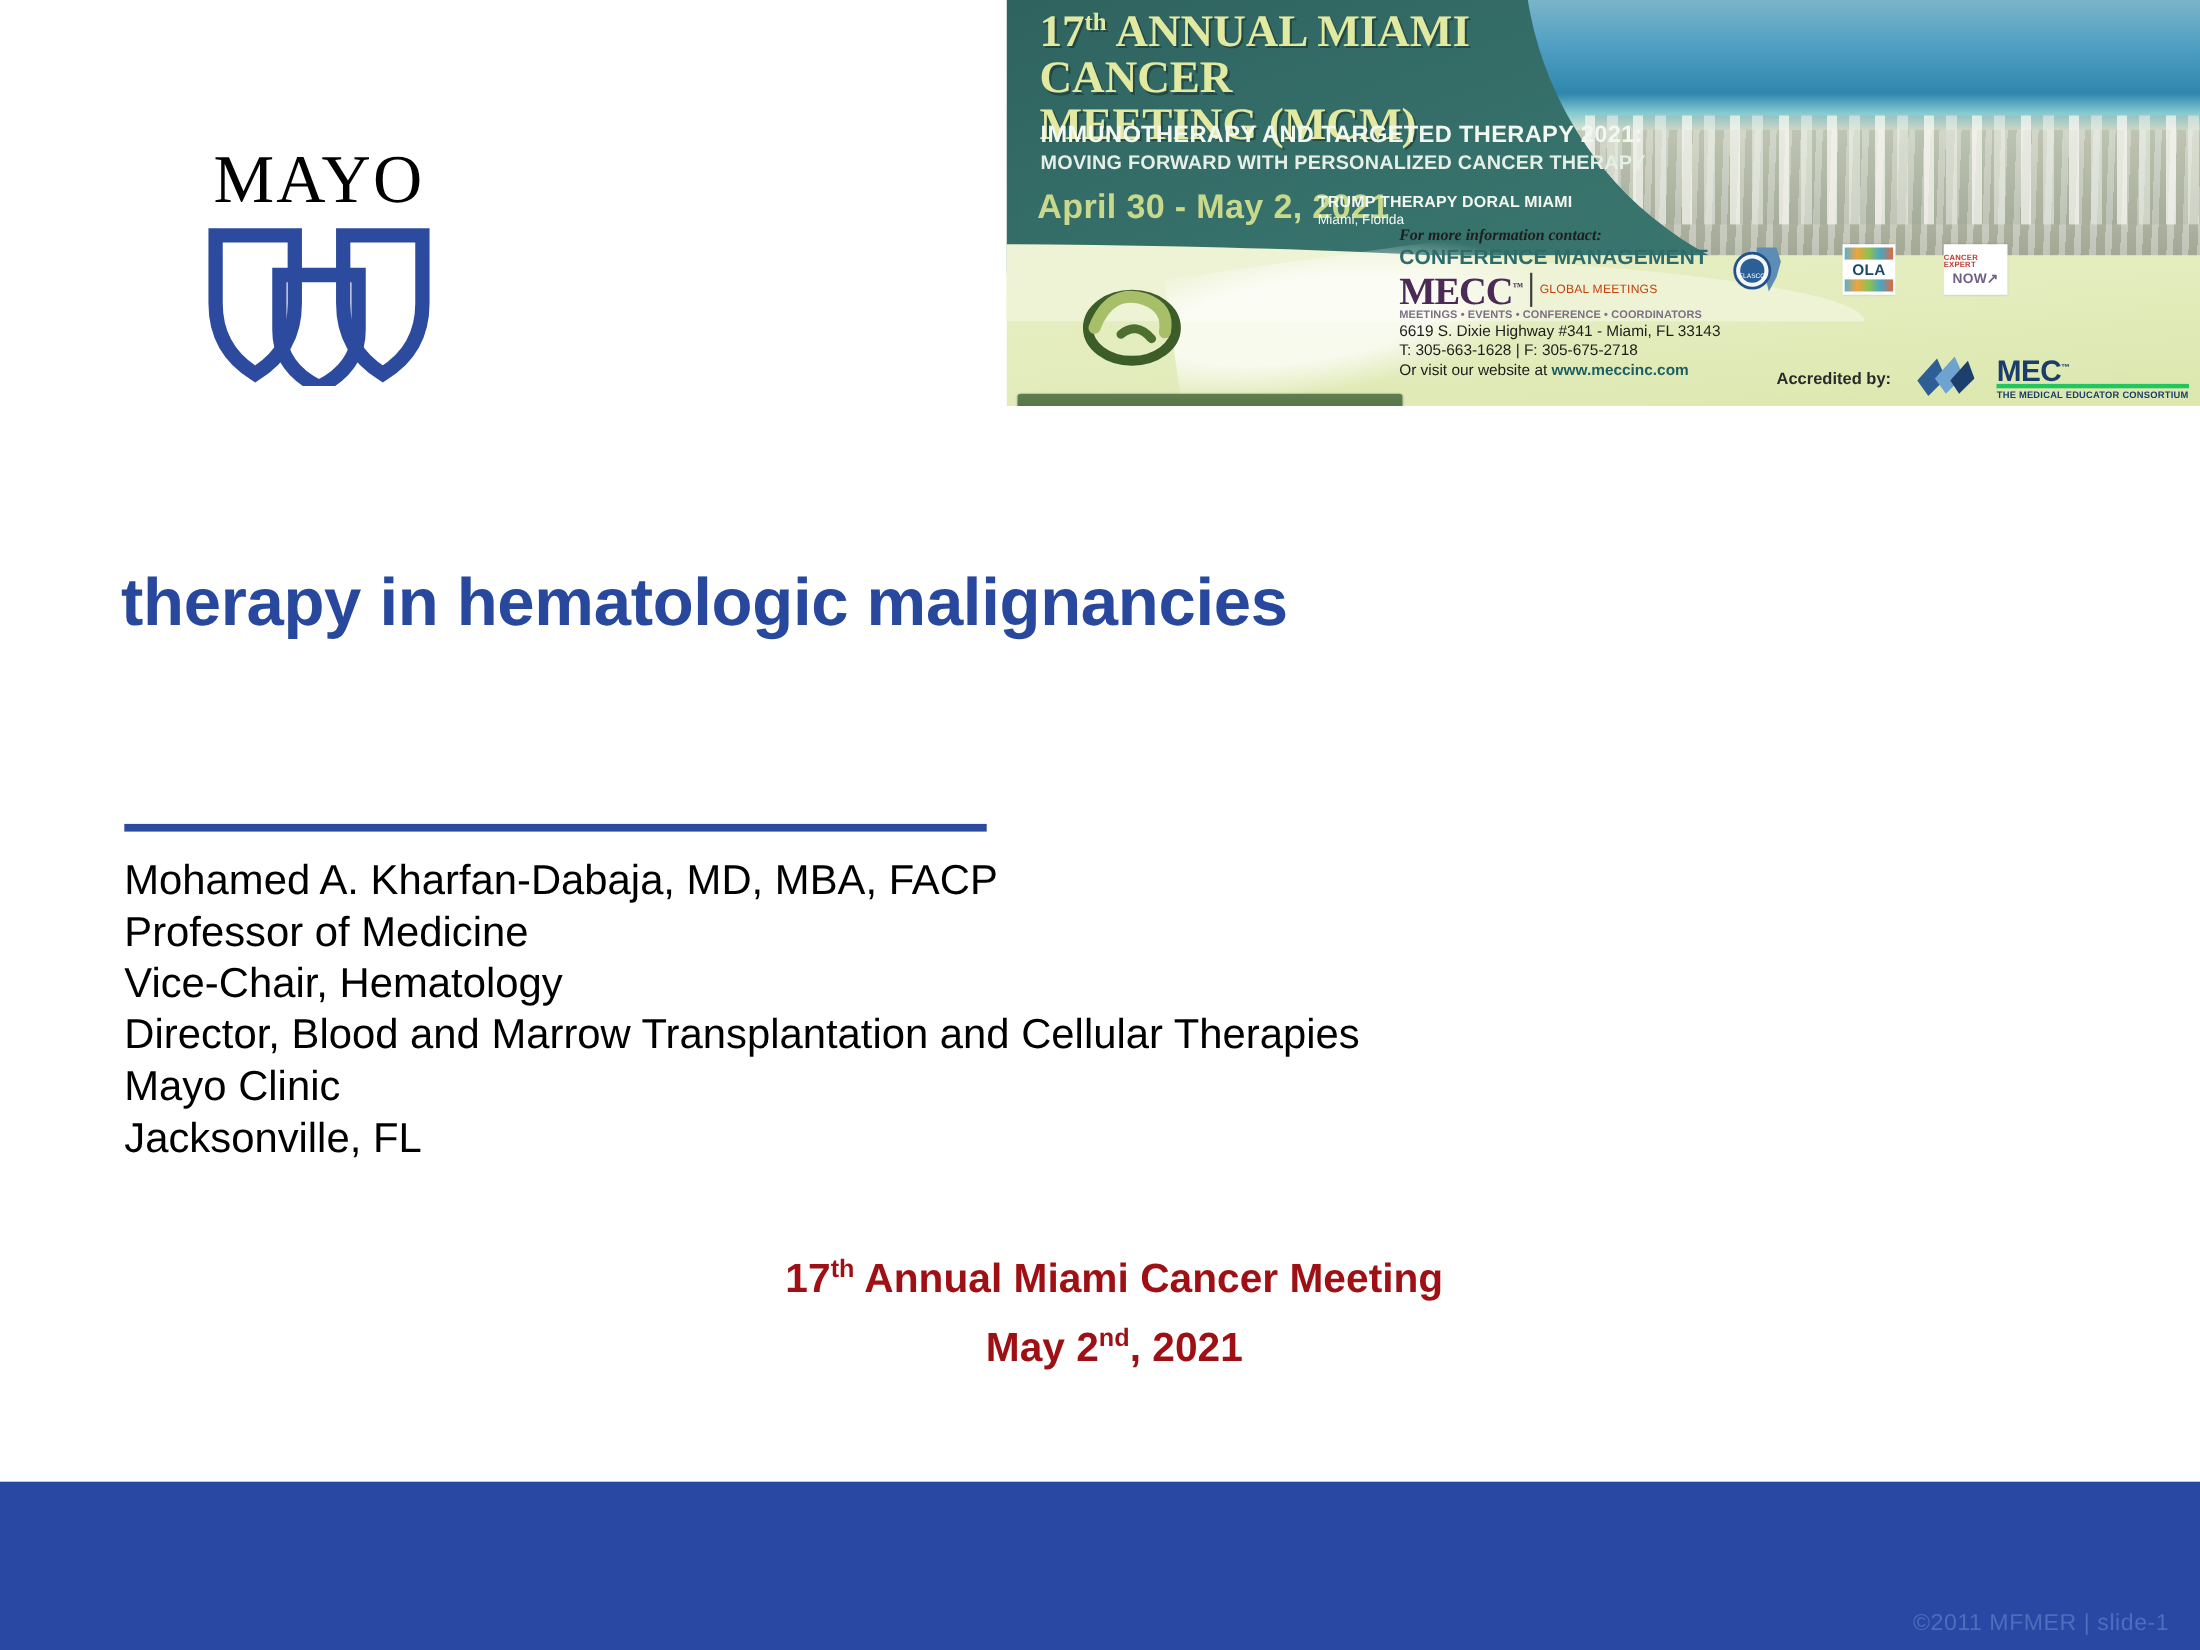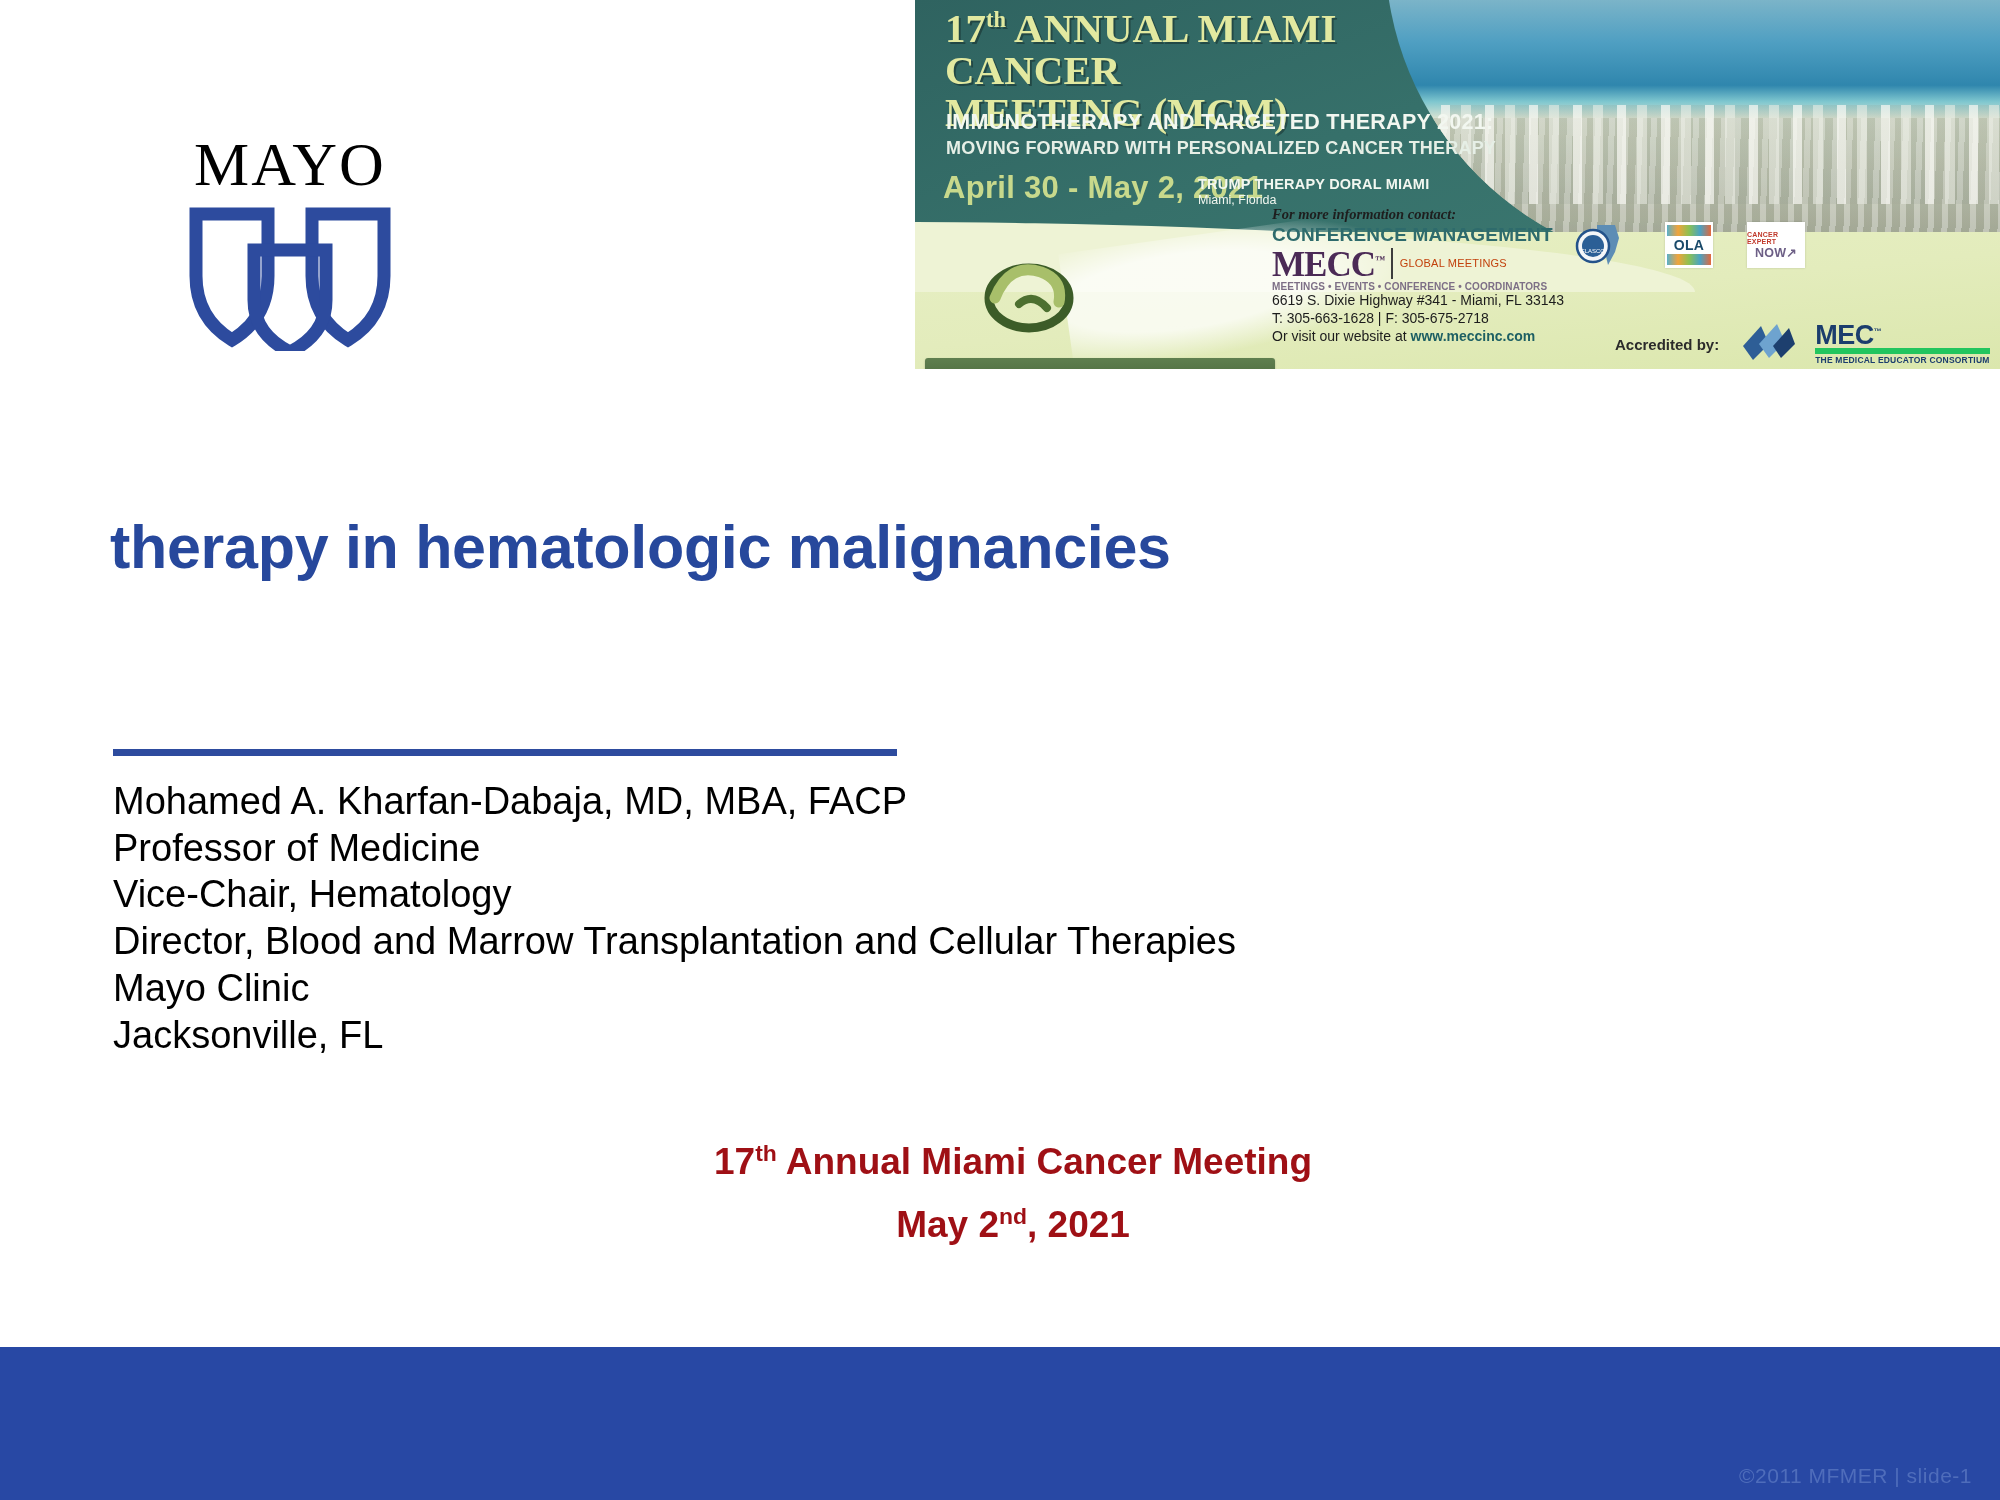--- a/index.html
+++ b/index.html
@@ -225,42 +225,42 @@
   .contact-block .c-tag {
     font-size: 10px;
     font-weight: bold;
     letter-spacing: .1px;
     color: #7d6f86;
     margin-top: -1px;
   }
   .contact-block .c-line { font-size: 14px; line-height: 1.28; color: #1c1c1c; }
   .contact-block .c-line b { color: #1d5f63; }
 
-  .badges { position: absolute; left: 660px; top: 222px; display: flex; gap: 34px; }
+  .badges { position: absolute; left: 660px; top: 222px; display: flex; gap: 44px; }
   .badge-flasco { width: 56px; height: 46px; position: relative; }
   .badge-box {
     width: 48px; height: 46px;
     background: #ffffff;
     display: flex; flex-direction: column;
     align-items: center; justify-content: center;
     box-shadow: 0 0 2px rgba(0,0,0,.18);
   }
   .badge-ola-top, .badge-ola-bot {
     width: 44px; height: 11px;
     background: linear-gradient(90deg,#5ab0c9,#f0a33c,#8cc152,#4aa3c4,#e2683c);
   }
   .badge-ola-text { font-size: 14px; font-weight: bold; color: #1a4a6a; letter-spacing: .3px; line-height: 1; padding: 2px 0;}
   .badge-cen { width: 58px; height: 46px; background:#fff; display:flex; flex-direction:column; align-items:center; justify-content:center; box-shadow:0 0 2px rgba(0,0,0,.18);}
   .badge-cen .t1 { font-size: 7px; font-weight: bold; color: #c0392b; letter-spacing: .2px;}
   .badge-cen .t2 { font-size: 12.5px; font-weight: bold; color: #6d5f86; letter-spacing: .2px;}
 
   .accred { position: absolute; left: 700px; top: 322px; display: flex; align-items: center; gap: 20px;}
   .accred .acc-label { font-size: 15px; font-weight: bold; color:#2b2b2b; }
   .accred .mec-txt { font-size: 27px; font-weight: bold; color:#1b3d6d; letter-spacing:-.5px; line-height:.9;}
-  .accred .mec-sub { font-size: 8.5px; font-weight: bold; color:#1b3d6d; letter-spacing:.2px; border-top:6px solid #22c55e; padding-top:1px;}
+  .accred .mec-sub { font-size: 8.5px; font-weight: bold; color:#1b3d6d; letter-spacing:.2px; border-top:4px solid #22c55e; padding-top:1px;}
 
   
   #slide-title {
     position: absolute;
     left: 110px;
     top: 513px;
     width: 1560px;
     font-size: 61px;
     font-weight: bold;
     line-height: 1.14;

